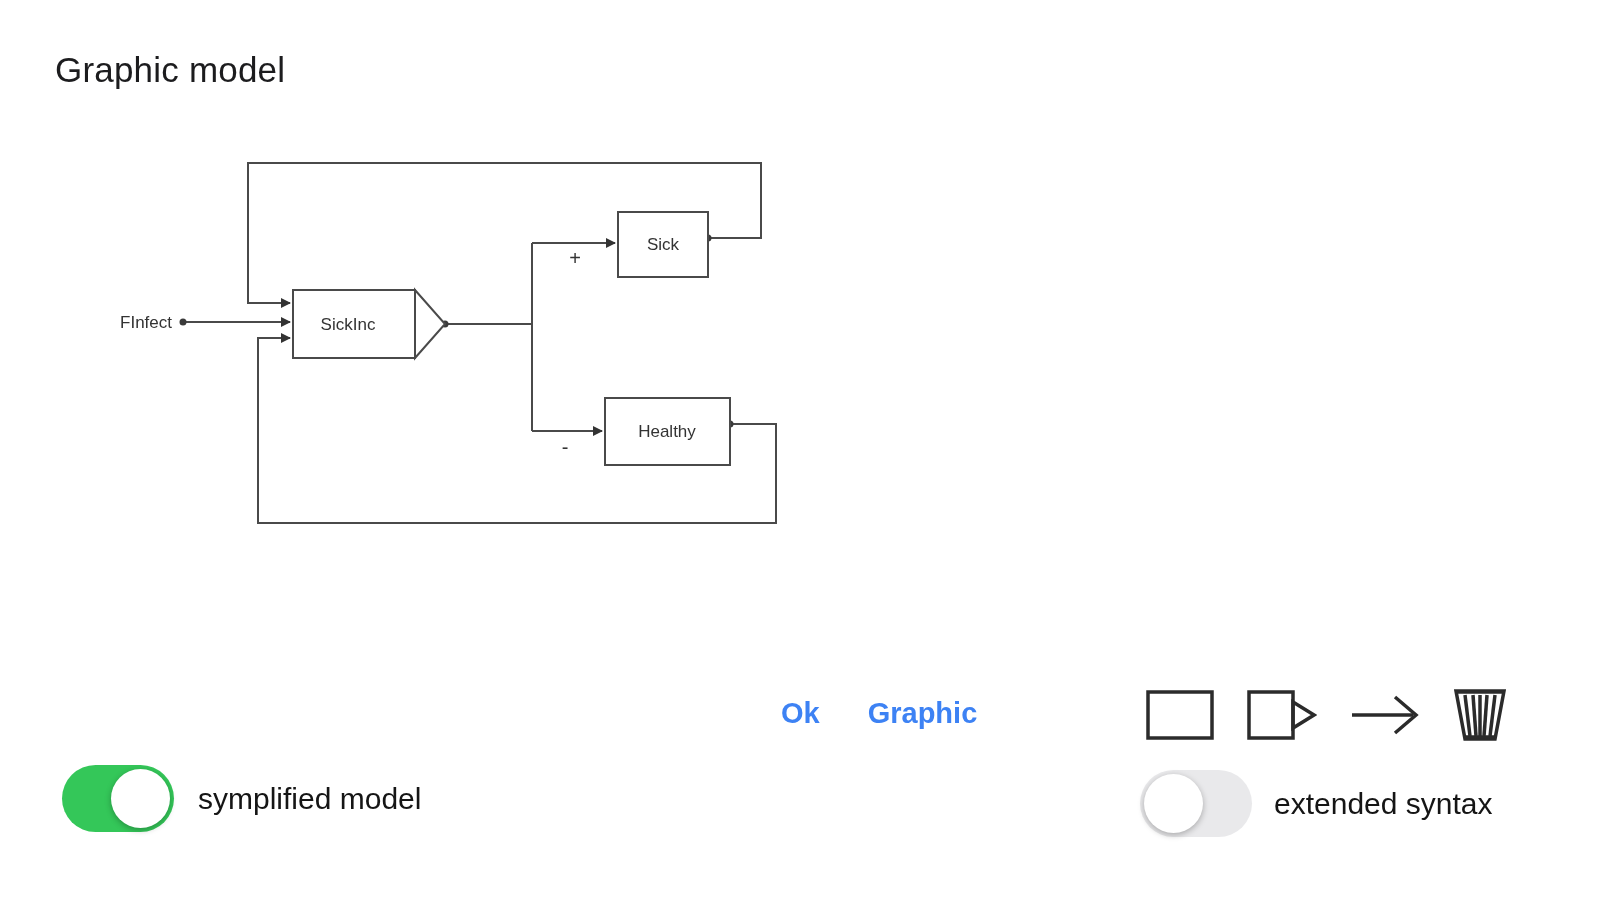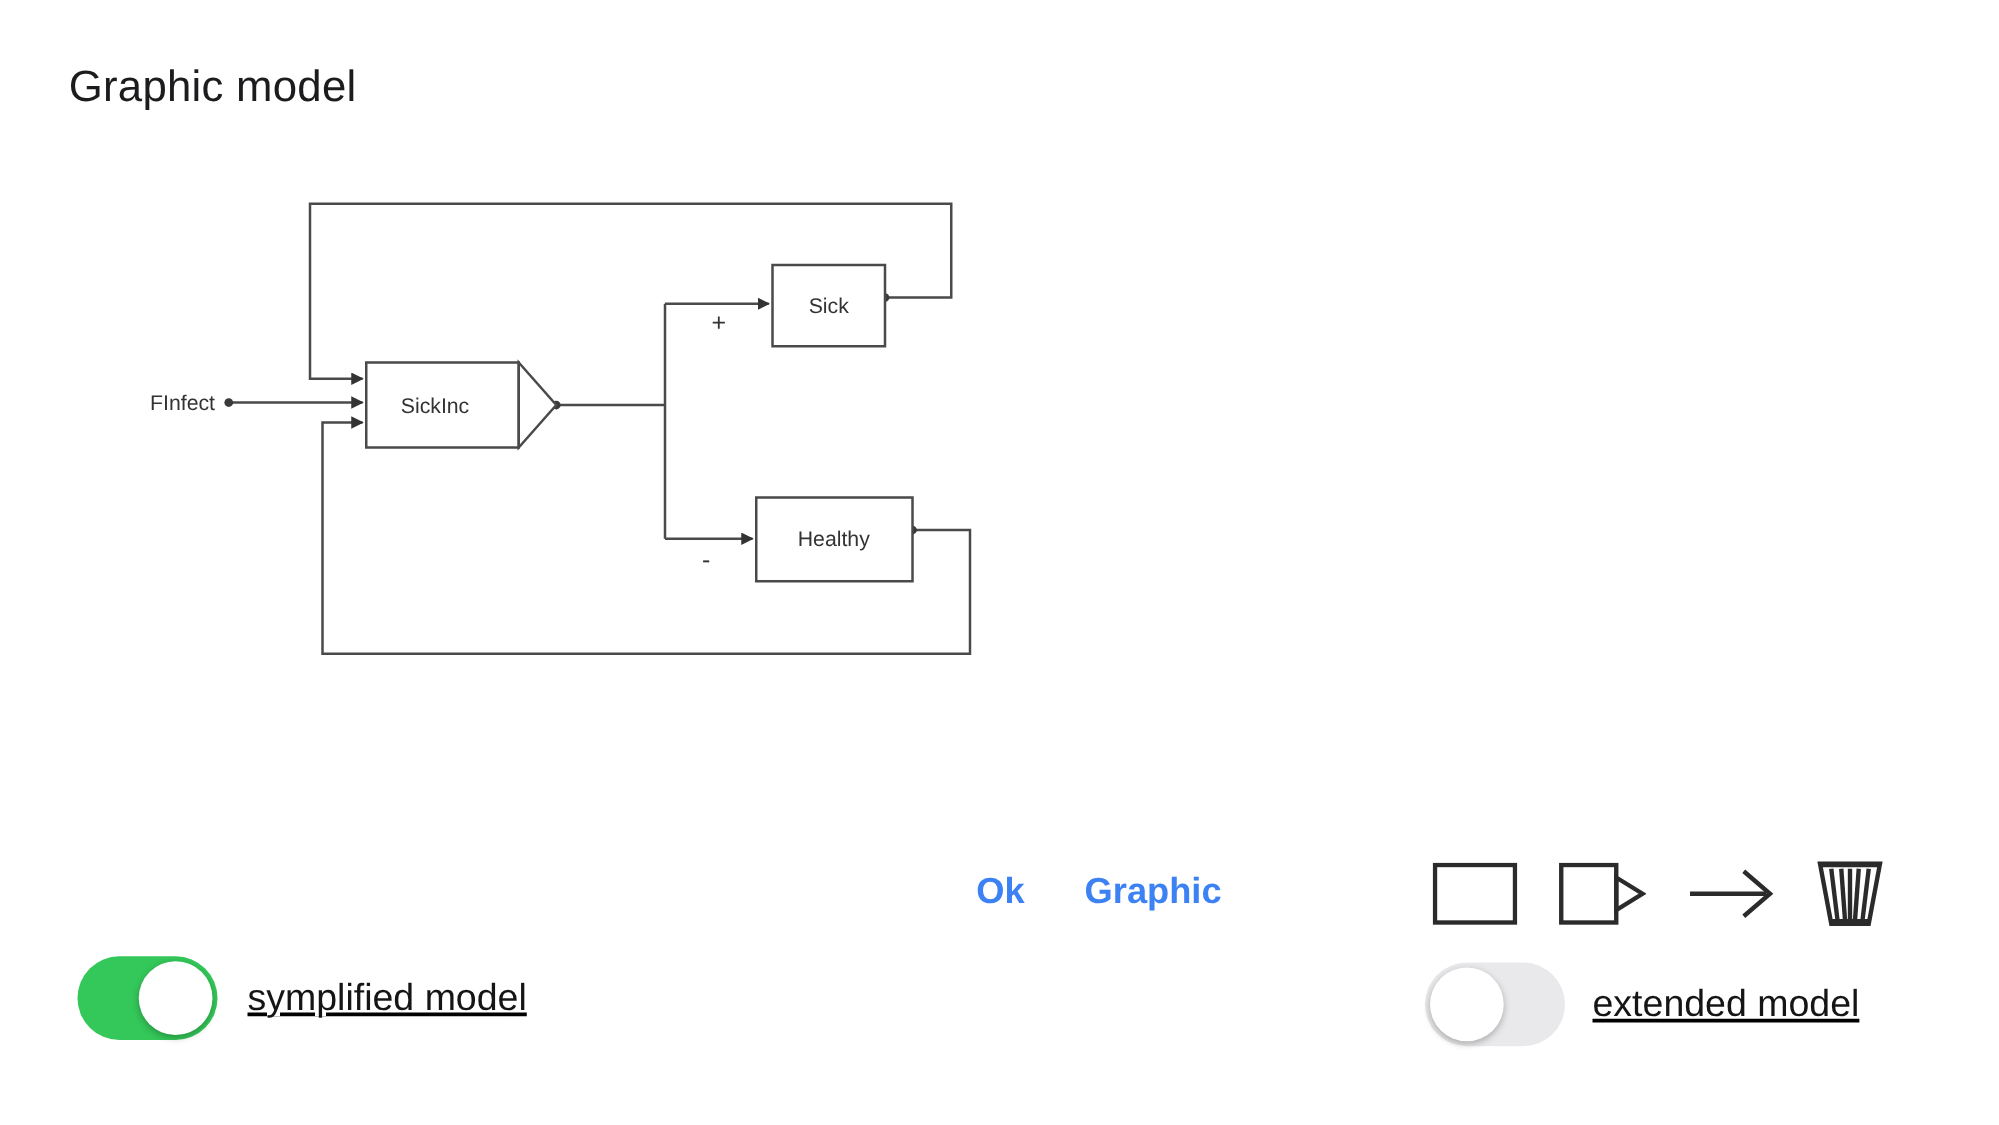--- a/index.html
+++ b/index.html
@@ -29,21 +29,21 @@
     font-family:"Liberation Sans", sans-serif;
   }
 
   .palette {
     position:absolute; left:1146px; top:686px;
     display:flex; align-items:center; gap:33px;
   }
   .palette-btn { background:none; border:none; padding:0; cursor:pointer; display:flex; align-items:center; }
   .p-icon { stroke:#2b2b2b; stroke-width:3.5; fill:none; }
 
-  .toggle-group { position:absolute; display:flex; align-items:center;text-decoration:underline; }
+  .toggle-group { position:absolute; display:flex; align-items:center; }
   .toggle-group.left  { left:62px;  top:765px; gap:24px; }
   .toggle-group.right { left:1140px; top:770px; gap:22px; }
 
   .switch {
     position:relative; width:112px; height:67px; border-radius:34px;
     border:none; cursor:pointer; flex-shrink:0;
   }
   .switch.on  { background:#34c759; }
   .switch.off { background:#e9e9eb; }
   .knob {
@@ -157,16 +157,16 @@
     <button class="switch on">
       <span class="knob"></span>
     </button>
     <span class="toggle-label">symplified model</span>
   </div>
 
   <div class="toggle-group right">
     <button class="switch off">
       <span class="knob"></span>
     </button>
-    <span class="toggle-label">extended model</span>
+    <span class="toggle-label">extended syntax</span>
   </div>
 
 </div>
 
 </body></html>

